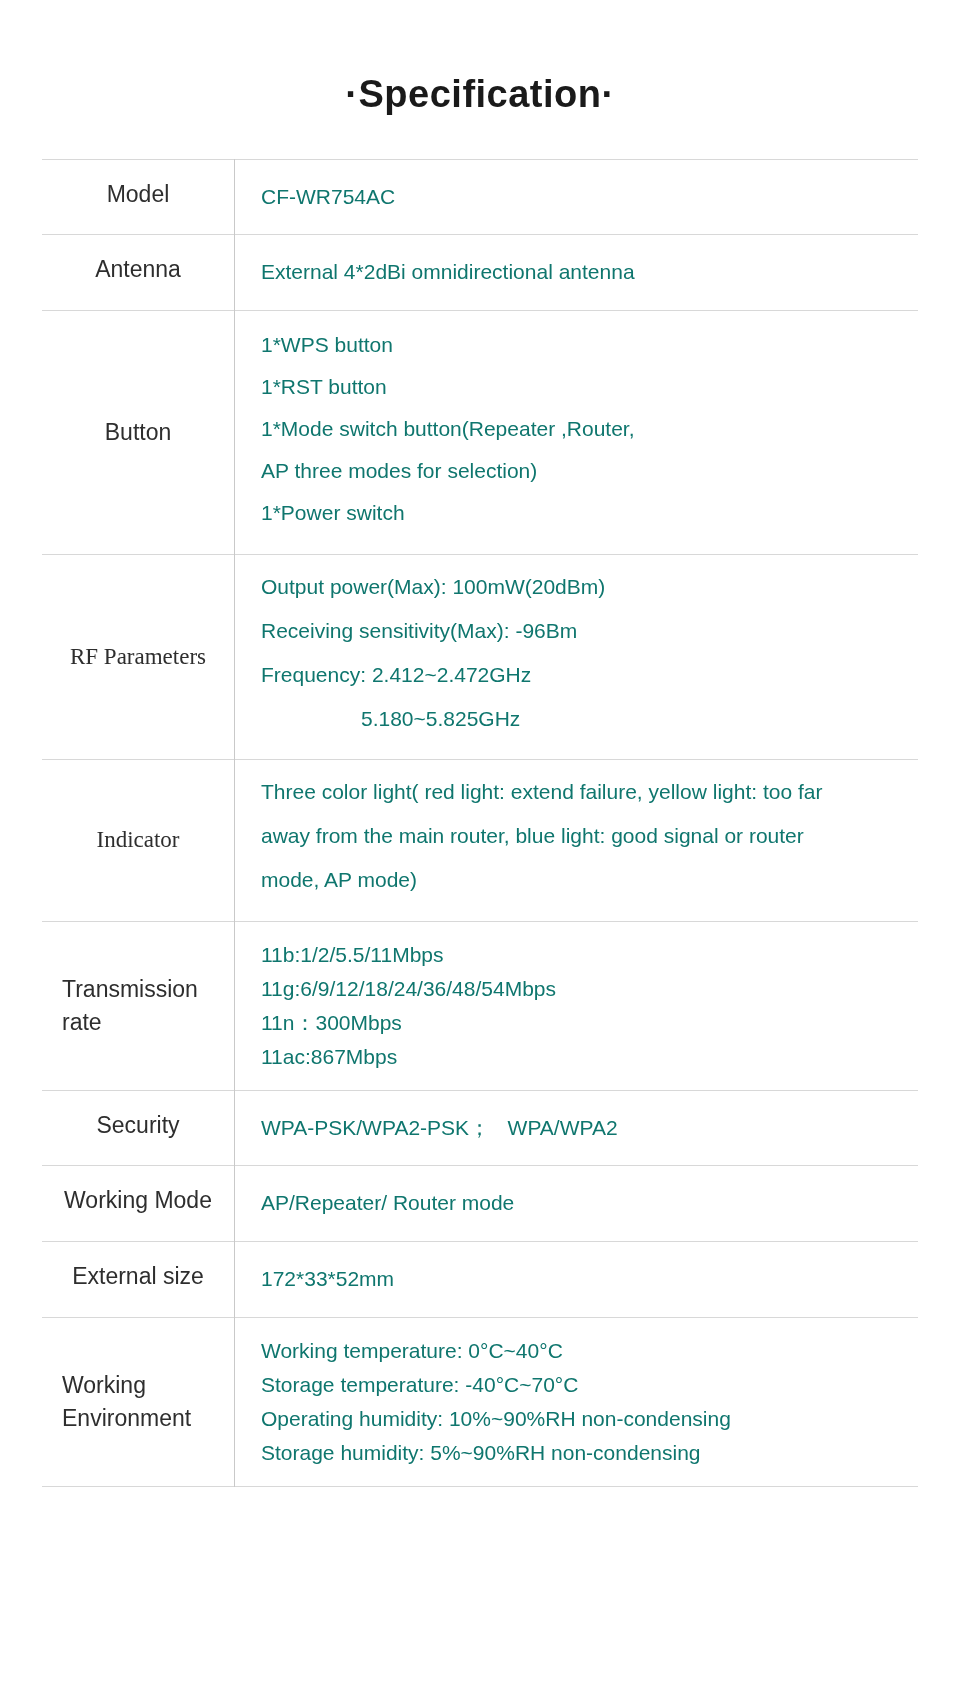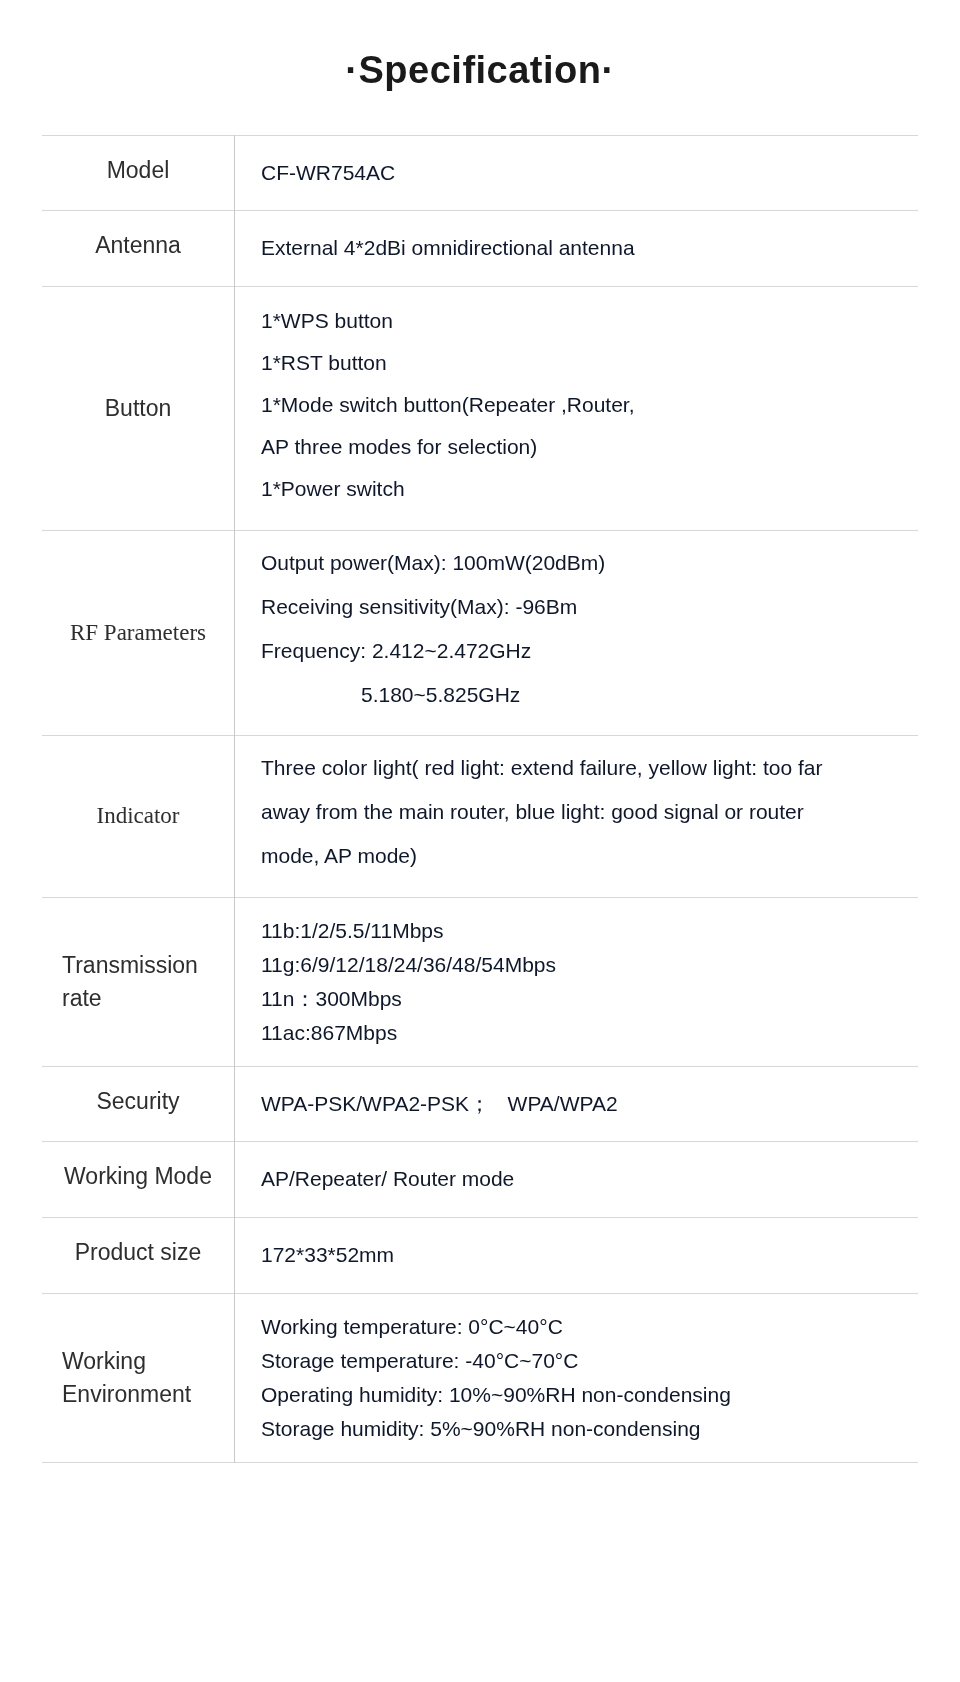--- a/index.html
+++ b/index.html
@@ -24,20 +24,21 @@
   .title {
     text-align: center;
     font-size: 38px;
     font-weight: bold;
     color: #1a1a1a;
     letter-spacing: 0.5px;
     padding-top: 48px;
     padding-bottom: 0;
     line-height: 1.2;
     white-space: pre;
+    margin-top: 24px;
   }
   .spec-table {
     width: 876px;
     margin: 0 auto;
     margin-top: 41px;
     border-collapse: collapse;
     table-layout: fixed;
   }
   .spec-table tr {
     border-top: 1px solid #d8d8d8;
@@ -58,21 +59,21 @@
     line-height: 1.42;
   }
   td.label.lbl-left {
     text-align: left;
     padding-left: 20px;
   }
   td.value {
     border-left: 1px solid #c9c9c9;
     padding: 14px 10px 14px 26px;
     font-size: 21px;
-    color: #0f172a;
+    color: #0f766e;
     line-height: 1.45;
     margin-top: 13px;
   }
   .value .line {
     display: block;
     white-space: pre-wrap;
   }
   tr.r-loose td.value { padding-top: 13px; padding-bottom: 20px; }
   tr.r-loose td.value .line { line-height: 2.0; }
   tr.r-loose td.label { padding-top: 20px; padding-bottom: 20px; }
@@ -149,21 +150,21 @@
             <span class="line">WPA-PSK/WPA2-PSK；   WPA/WPA2</span>
           </td>
         </tr>
         <tr class="r-single">
           <td class="label">Working Mode</td>
           <td class="value">
             <span class="line">AP/Repeater/ Router mode</span>
           </td>
         </tr>
         <tr class="r-single">
-          <td class="label">Product size</td>
+          <td class="label">External size</td>
           <td class="value">
             <span class="line">172*33*52mm</span>
           </td>
         </tr>
         <tr class="r-list">
           <td class="label lbl-left">Working Environment</td>
           <td class="value">
             <span class="line">Working temperature: 0°C~40°C</span>
             <span class="line">Storage temperature: -40°C~70°C</span>
             <span class="line">Operating humidity: 10%~90%RH non-condensing</span>

